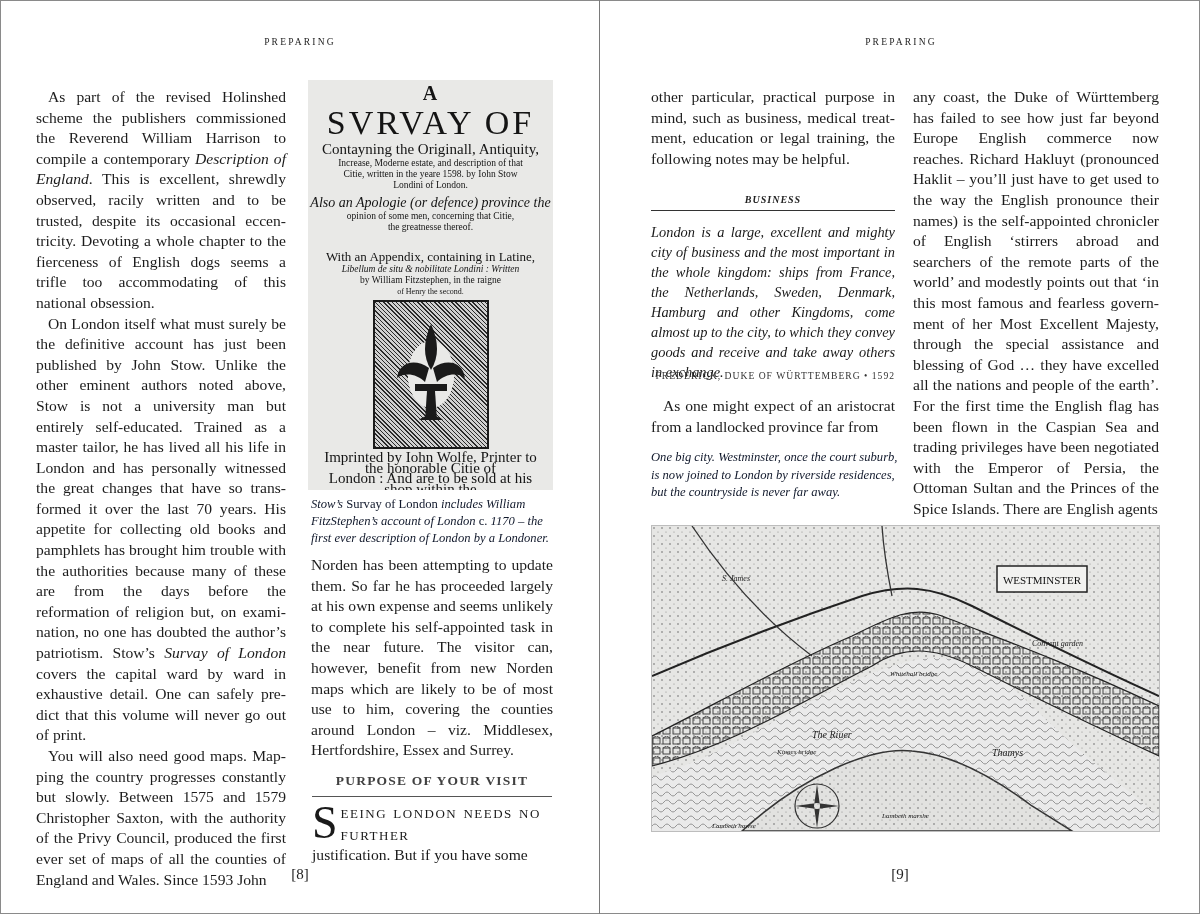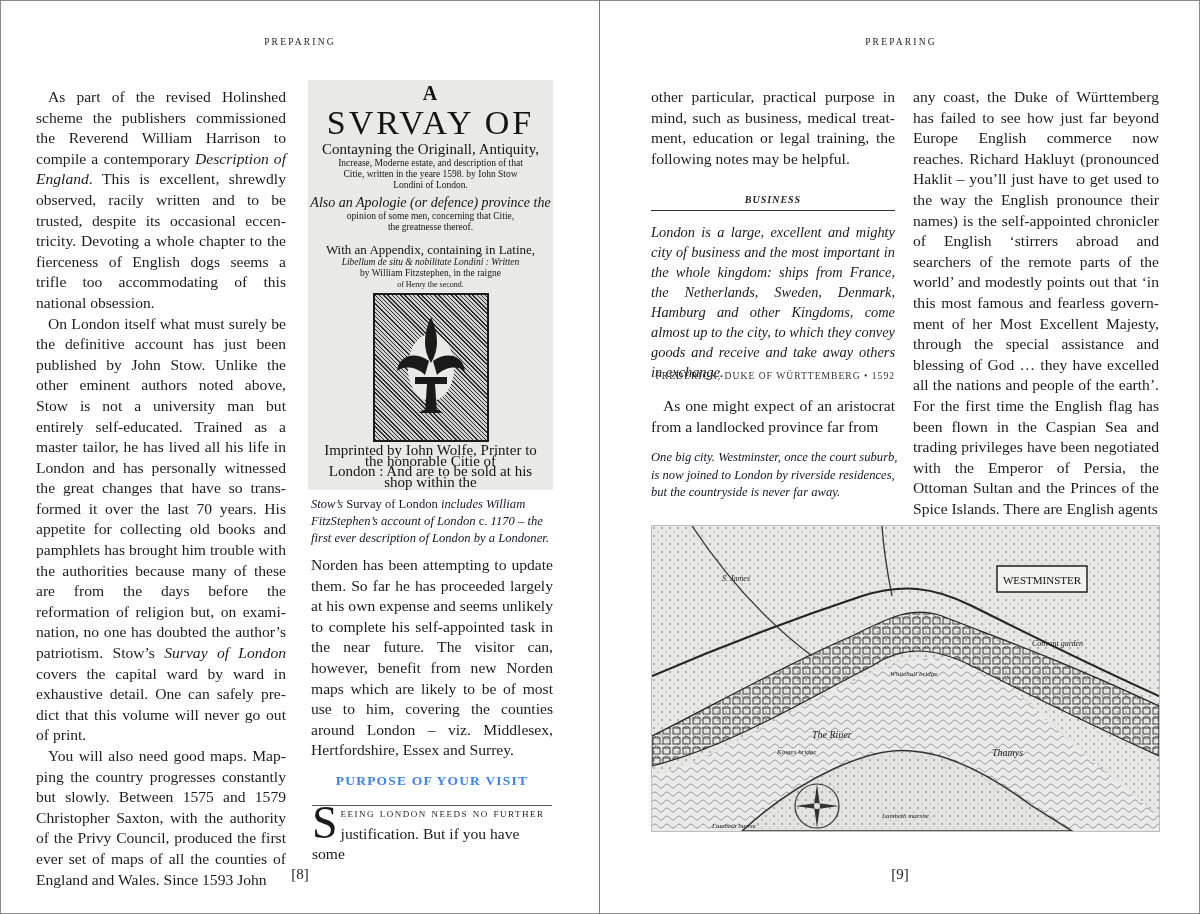--- a/index.html
+++ b/index.html
@@ -27,45 +27,45 @@
   .titlepage {
     position: absolute; left: 308px; top: 80px; width: 245px; height: 410px;
     background: #e9e9e7; text-align: center; color: #141414; overflow: hidden;
   }
   .tp-a { font-size: 20px; font-weight: bold; margin-top: 2px; letter-spacing: 1px; }
   .tp-survay { font-size: 34px; letter-spacing: 3px; line-height: 36px; }
   .tp-london { font-size: 27px; letter-spacing: 2px; line-height: 32px; }
   .tp-line1 { font-size: 15px; line-height: 17px; }
   .tp-small { font-size: 9.5px; line-height: 11px; }
   .tp-ital { font-size: 14px; font-style: italic; line-height: 17px; margin-top: 3px; }
-  .tp-appendix { font-size: 13px; line-height: 15px; margin-top: 9px; }
+  .tp-appendix { font-size: 13px; line-height: 15px; margin-top: 16px; }
   .tp-device {
     width: 112px; height: 145px; margin: 3px auto 3px; border: 2px solid #1a1a1a;
     background:
       radial-gradient(ellipse 38px 55px at 50% 50%, #e9e9e7 60%, transparent 62%),
       repeating-linear-gradient(45deg, #2a2a2a 0 1px, #d0d0d0 1px 3px),
       repeating-linear-gradient(-45deg, #2a2a2a 0 1px, transparent 1px 4px);
     position: relative;
   }
   .tp-device svg { position: absolute; left: 0; top: 0; }
   .tp-imprint { font-size: 15px; line-height: 10.5px; padding: 0 12px; }
 
   .caption {
     position: absolute; font-size: 12.6px; line-height: 17px; font-style: italic; color: #0f172a;
   }
   .caption .roman { font-style: normal; }
 
   .section-head {
     position: absolute; left: 312px; top: 773px; width: 240px; text-align: center;
-    font-size: 13.5px; letter-spacing: 1.2px; font-weight: bold; color: #3b82f6;
-    padding-bottom: 16px; border-bottom: 1.5px solid #555;
+    font-size: 13.5px; letter-spacing: 1.2px; font-weight: bold; color: #404040;
+    padding-bottom: 7px; border-bottom: 1.5px solid #555;
   }
   .dropcap-para { position: absolute; left: 312px; top: 802px; width: 241px; font-size: 15.6px; line-height: 20.6px; }
   .dropcap { float: left; font-size: 46px; line-height: 38px; margin: 2px 3px 0 0; }
-  .smallcaps { font-variant: small-caps; letter-spacing: 1.5px; font-size: 13px; }
+  .smallcaps { font-variant: small-caps; letter-spacing: 1.5px; font-size: 19px; }
 
   .sub-head {
     position: absolute; left: 651px; top: 194px; width: 244px; text-align: center;
     font-size: 10px; letter-spacing: 1px; font-style: italic; font-weight: bold; color: #222;
     padding-bottom: 5px; border-bottom: 1.5px solid #333;
   }
   .quote {
     position: absolute; left: 651px; top: 222px; width: 244px; font-size: 14.4px; line-height: 20px;
     font-style: italic; text-align: justify;
   }

